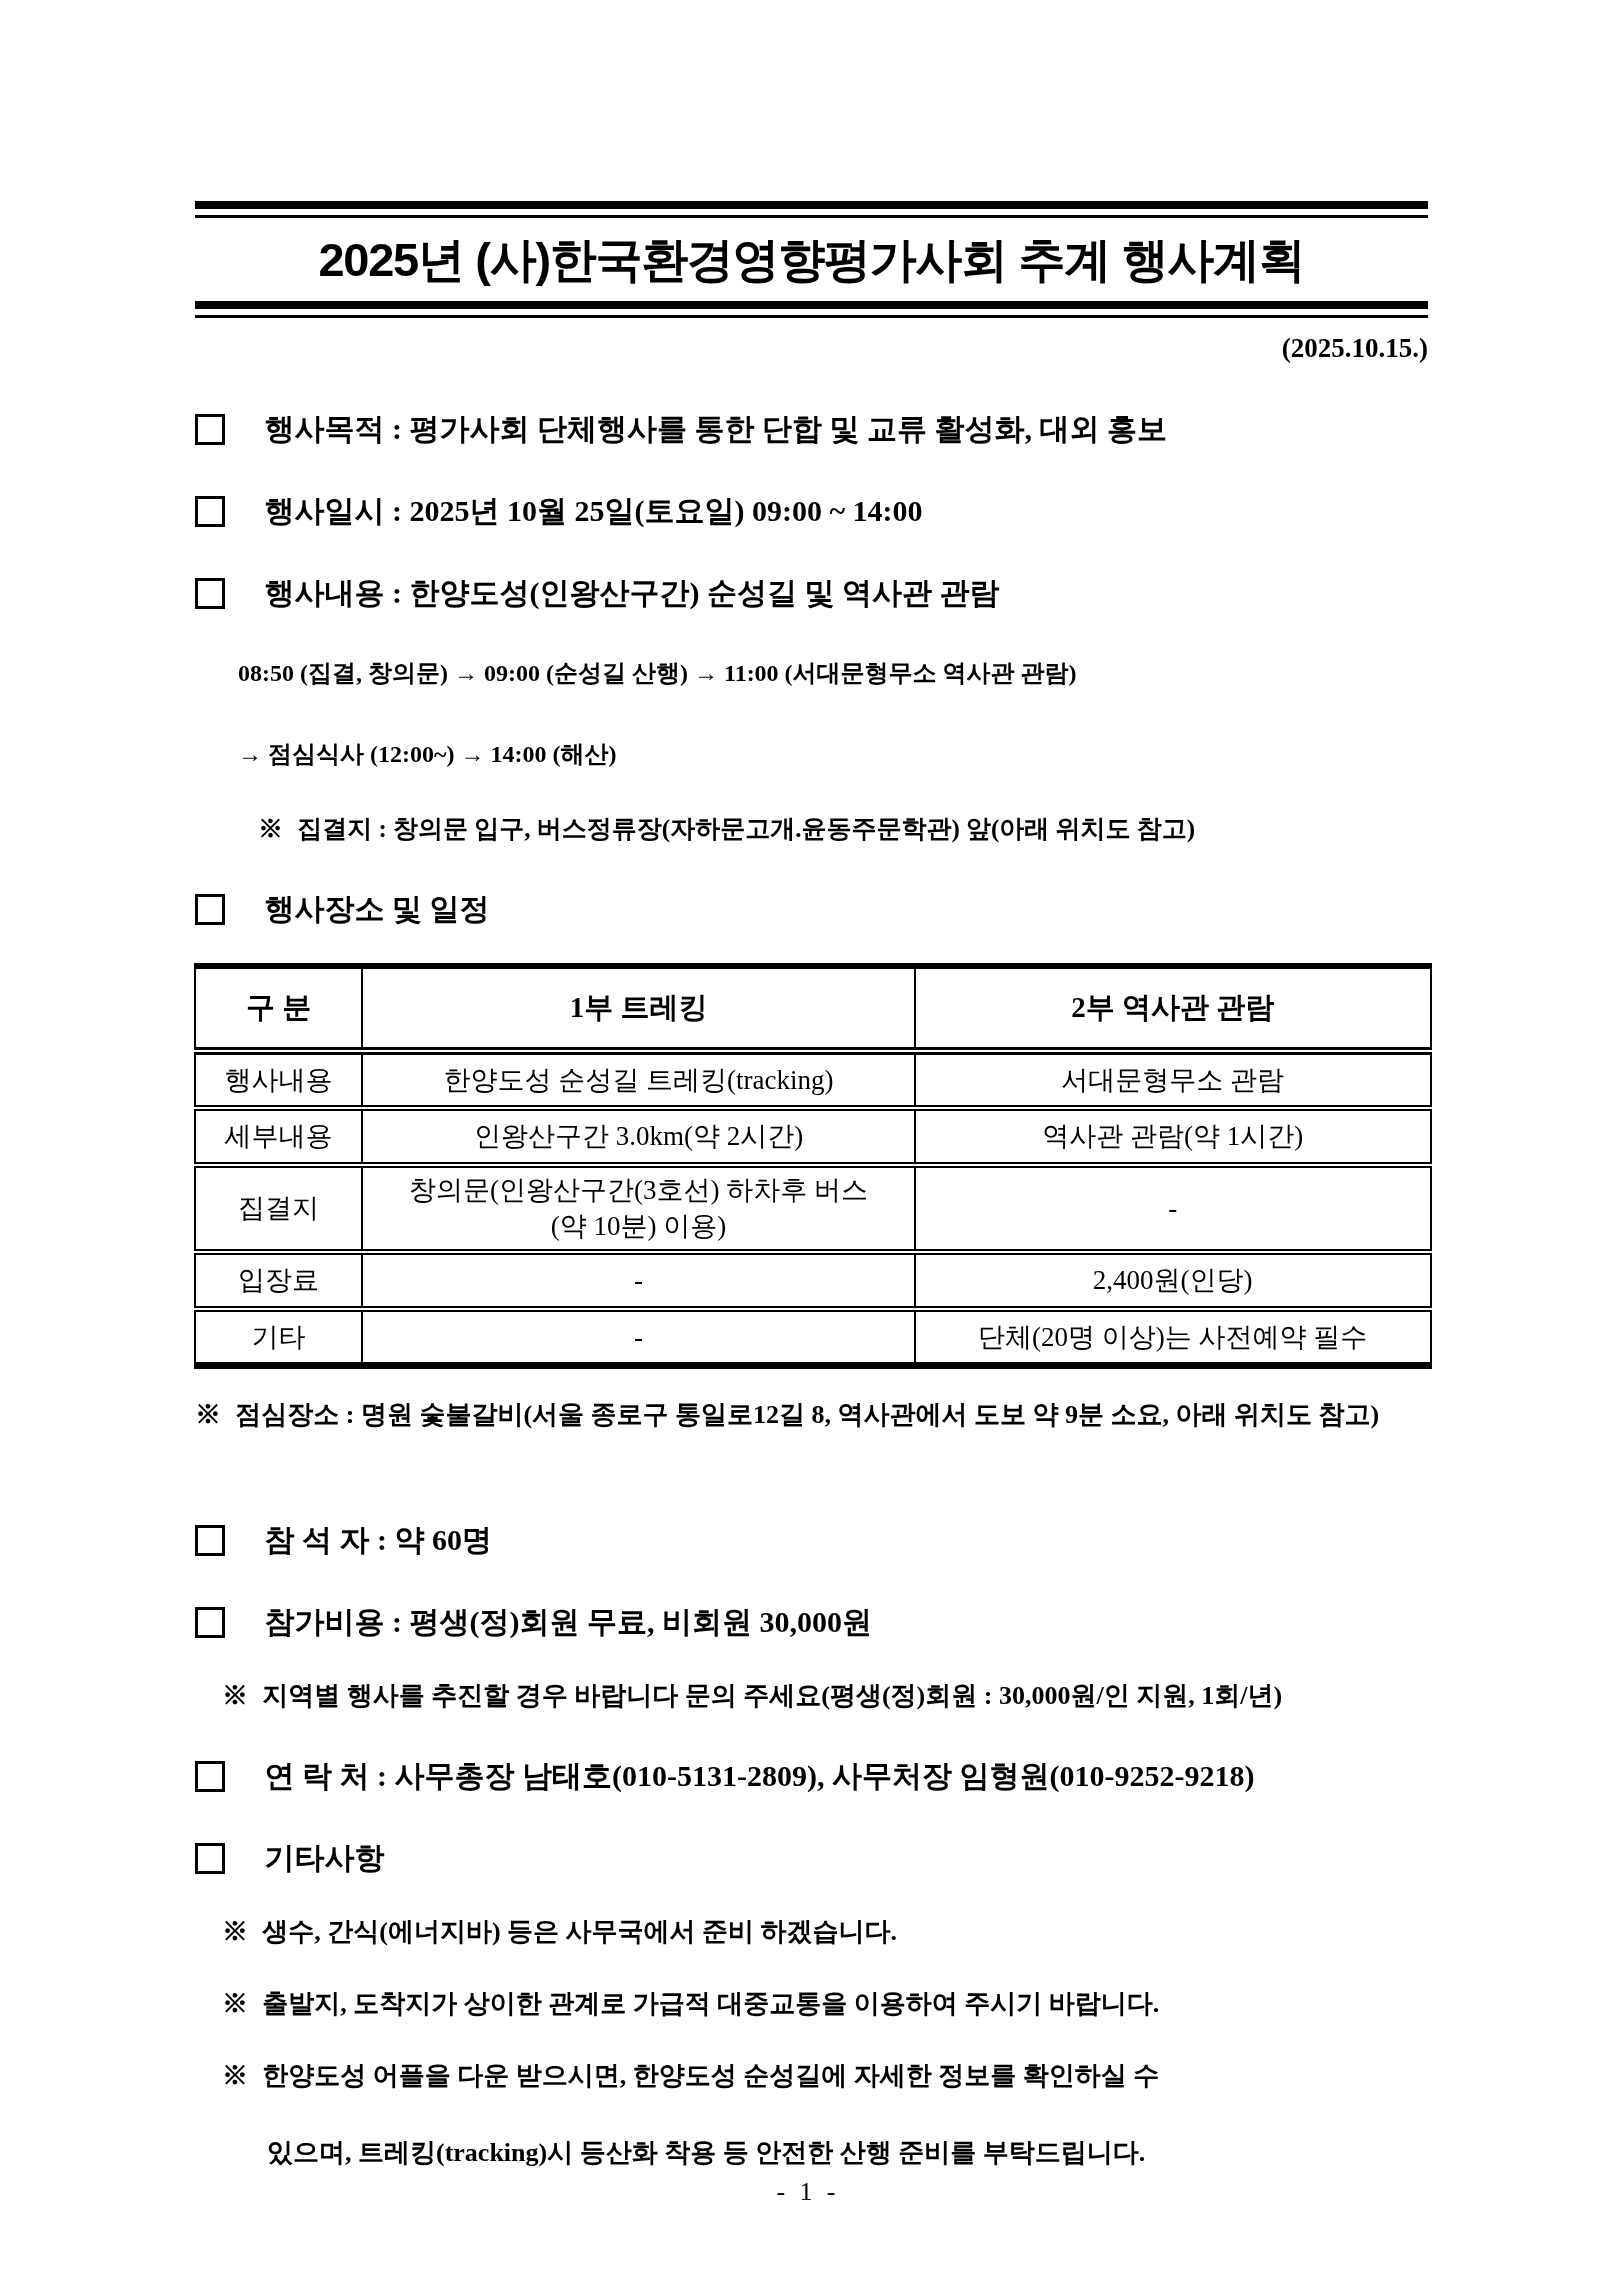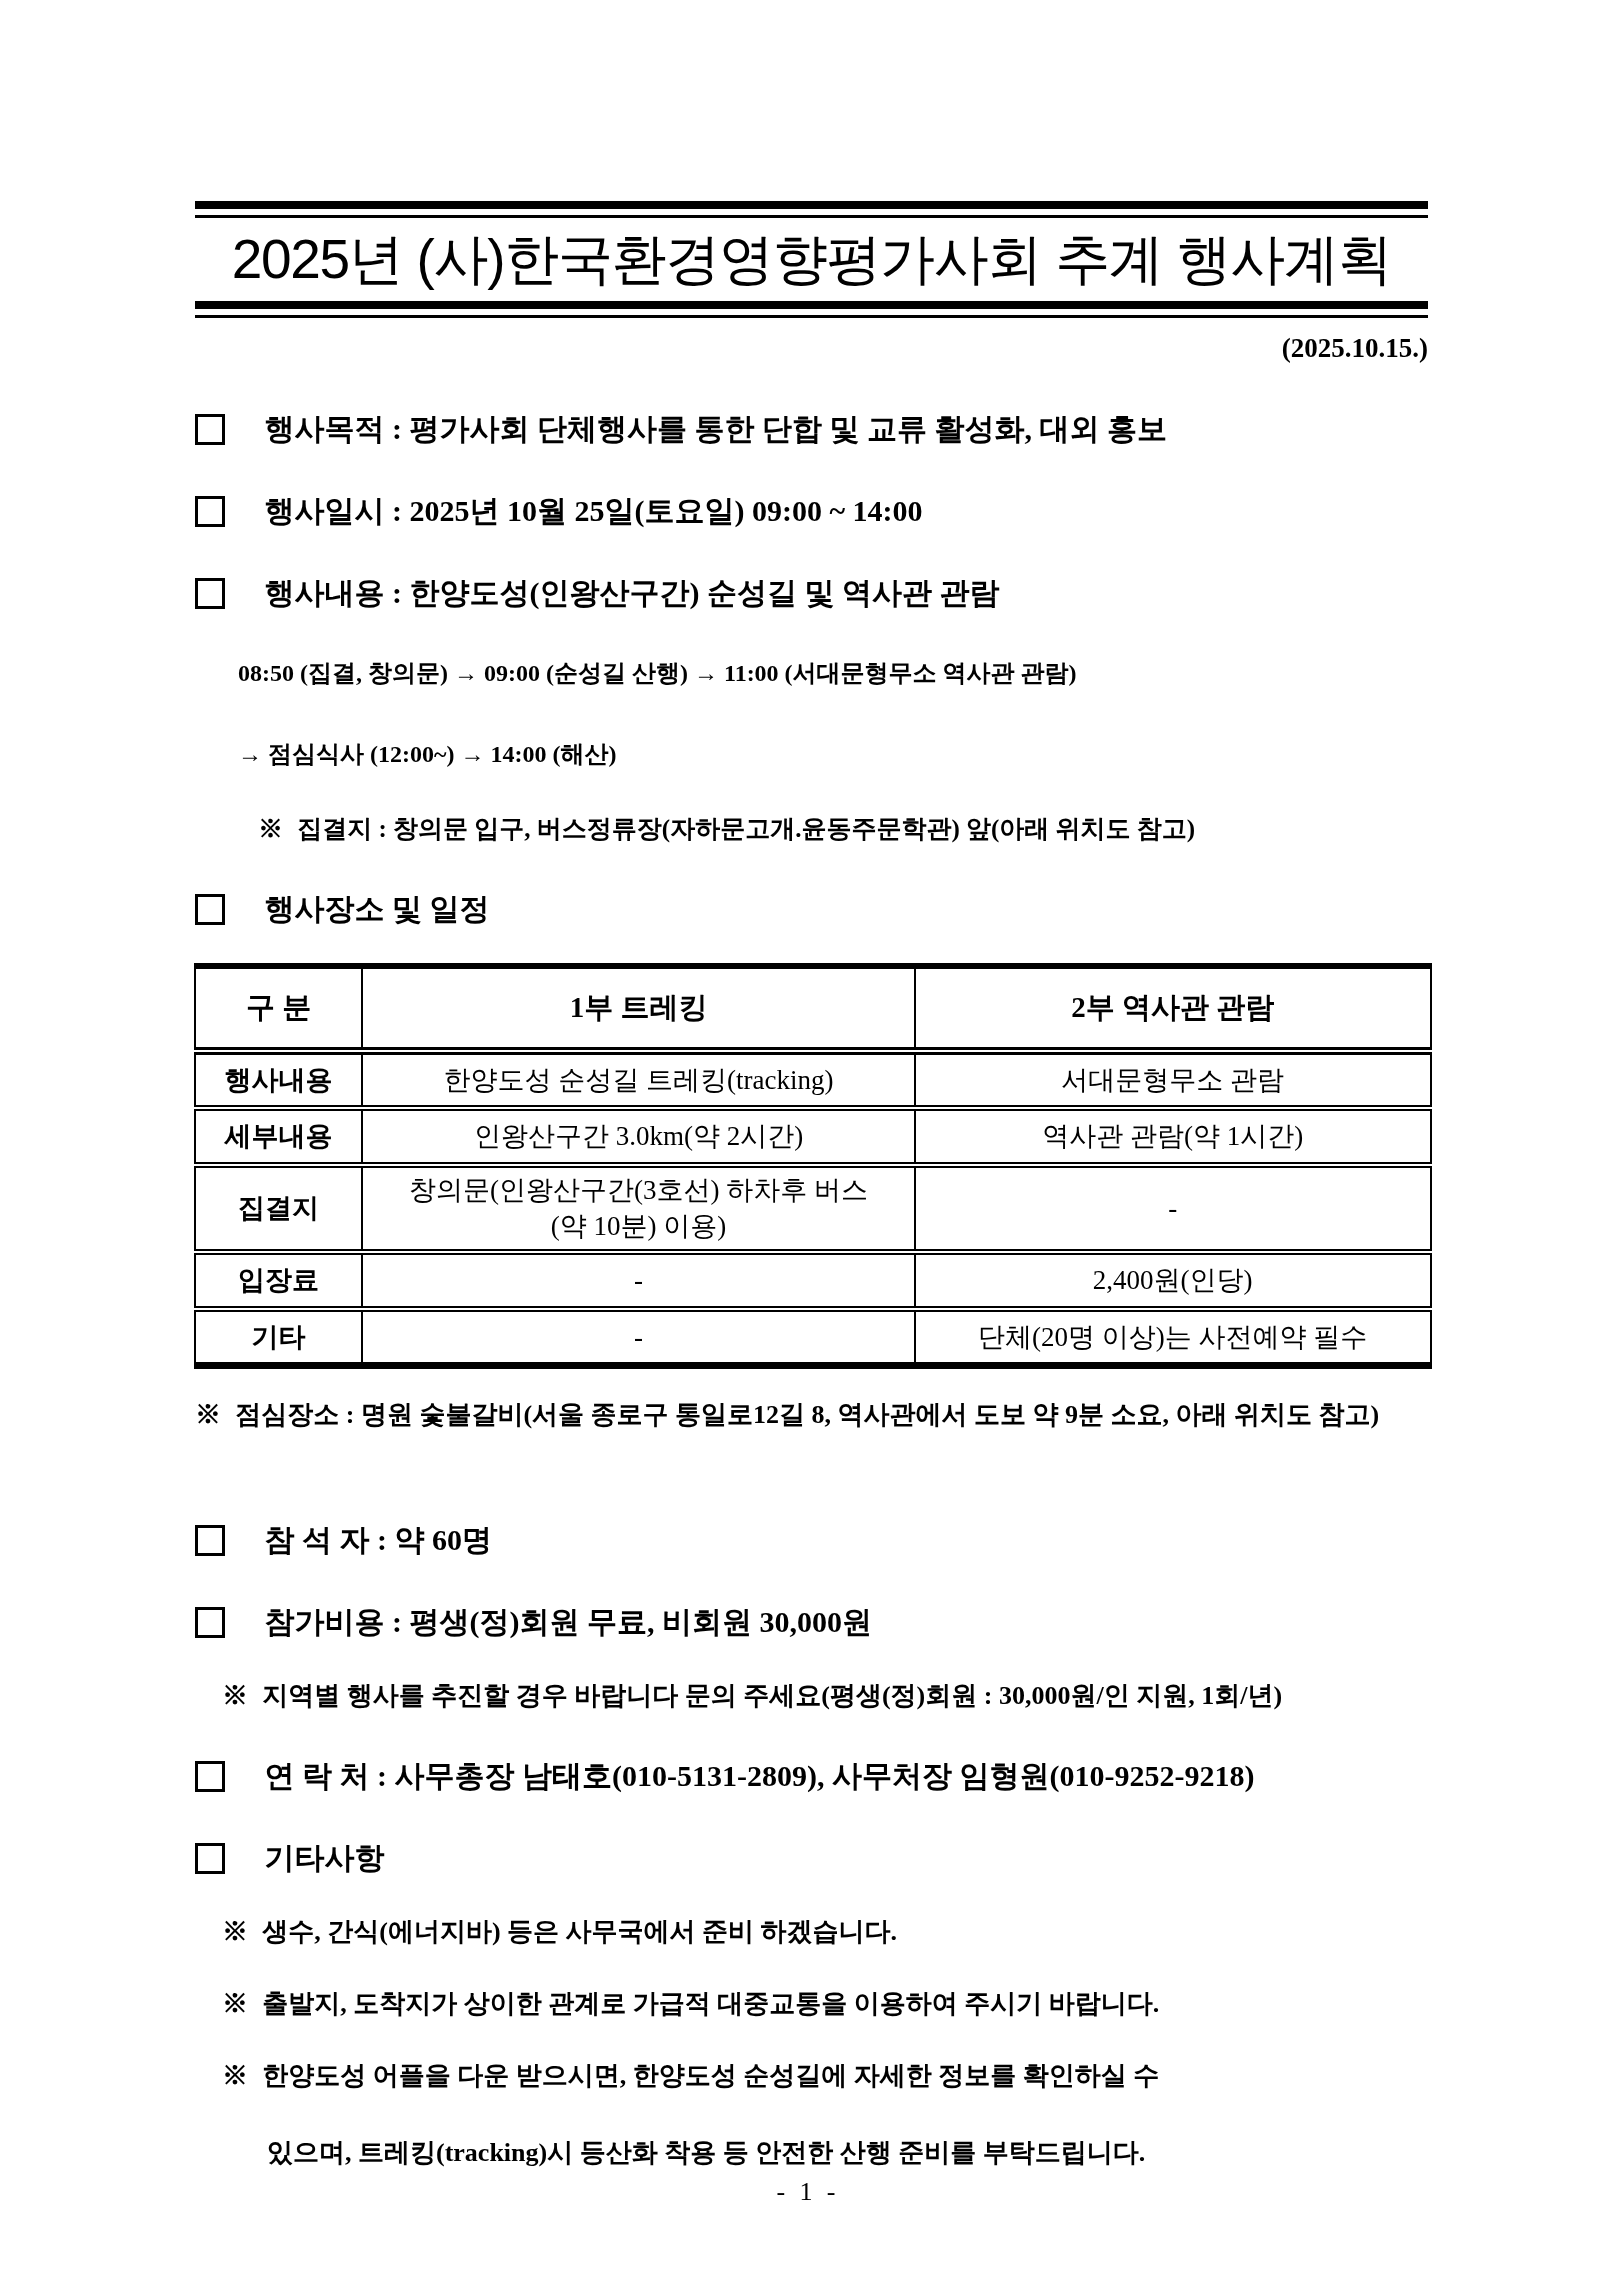--- a/index.html
+++ b/index.html
@@ -17,22 +17,22 @@
   }
 
   
   .title-band { width: 100%; }
   .rule { width: 100%; }
   .rule .thick { height: 7.8px; background: #000; }
   .rule .gap   { height: 5.9px; background: transparent; }
   .rule .thin  { height: 3.3px; background: #000; }
   .doc-title {
     font-family: "Liberation Sans", "DejaVu Sans", sans-serif;
-    font-weight: 400;
-    font-size: 55px;
+    font-weight: 700;
+    font-size: 47px;
     letter-spacing: -1.3px;
     text-align: center;
     line-height: 83px;
     white-space: nowrap;
   }
 
   .doc-date {
     margin-top: 14.3px;
     text-align: right;
     font-size: 27px;
@@ -79,21 +79,21 @@
   col.c3 { width: 517px; }
   th, td {
     border-left: 2px solid #000;
     border-bottom: 6.5px double #000;
     text-align: center;
     vertical-align: middle;
     padding: 5.2px 7.8px;
     line-height: 1.3;
   }
   thead th { height: 85px; font-weight: bold; font-size: 29px; border-bottom: 8.5px double #000; }
-  tbody th { font-weight: bold; margin-top: 44px; }
+  tbody th { font-weight: normal; margin-top: 44px; }
   tbody tr td, tbody tr th { height: 57px; }
   tbody tr.tall td, tbody tr.tall th { height: 78px; }
   td.pre { white-space: pre-line; }
 
   
   .page-footer {
     position: absolute;
     left: 0; right: 0;
     bottom: 77px;
     text-align: center;

